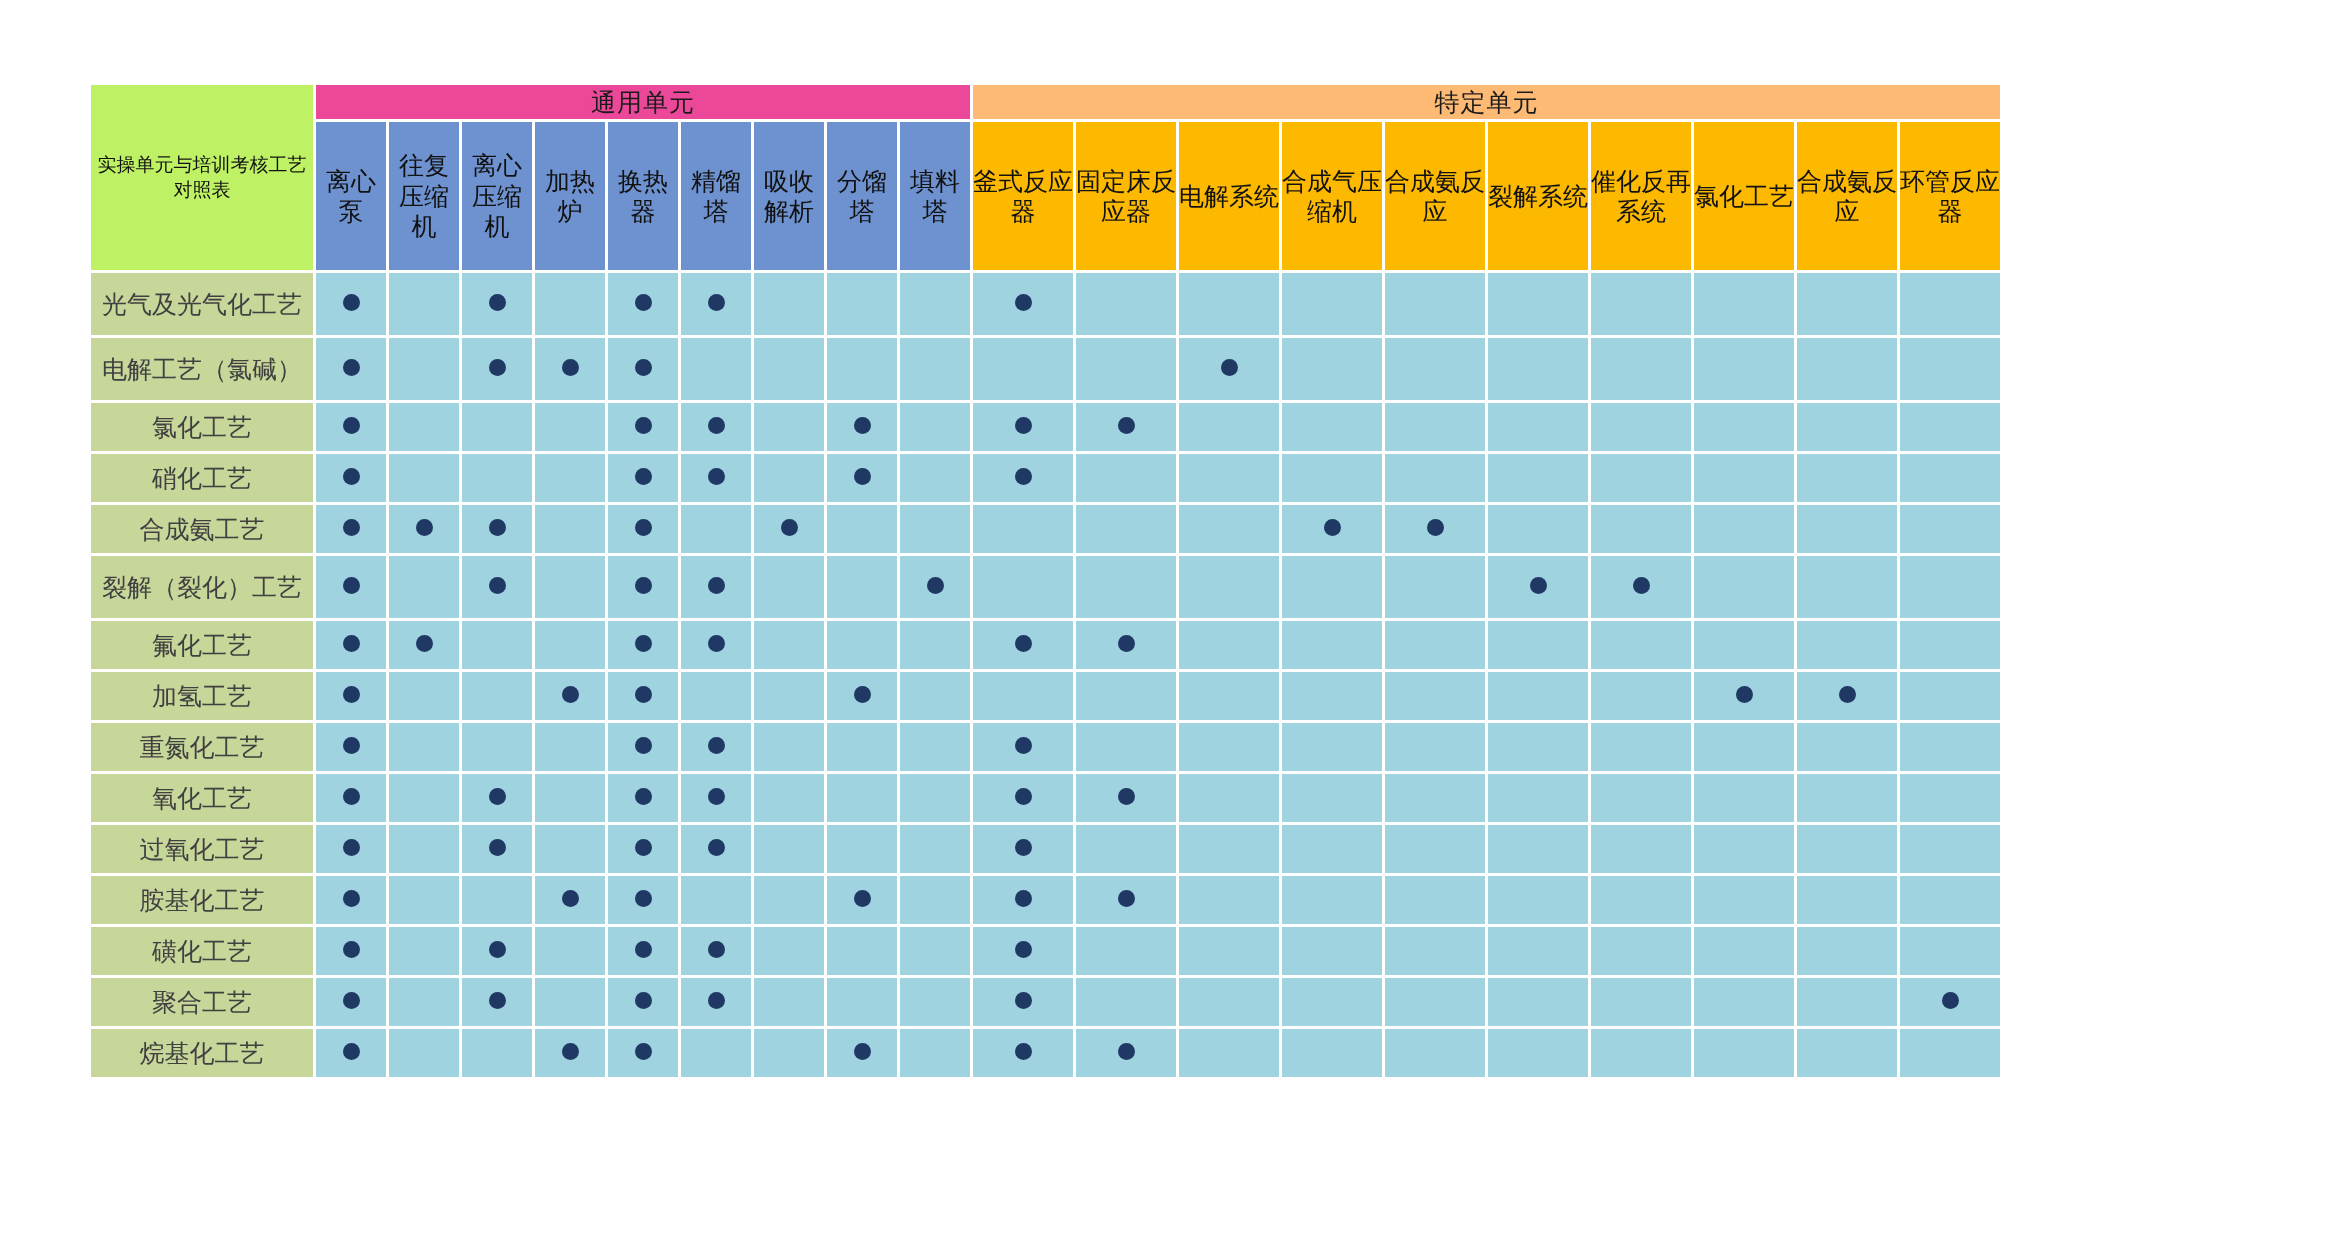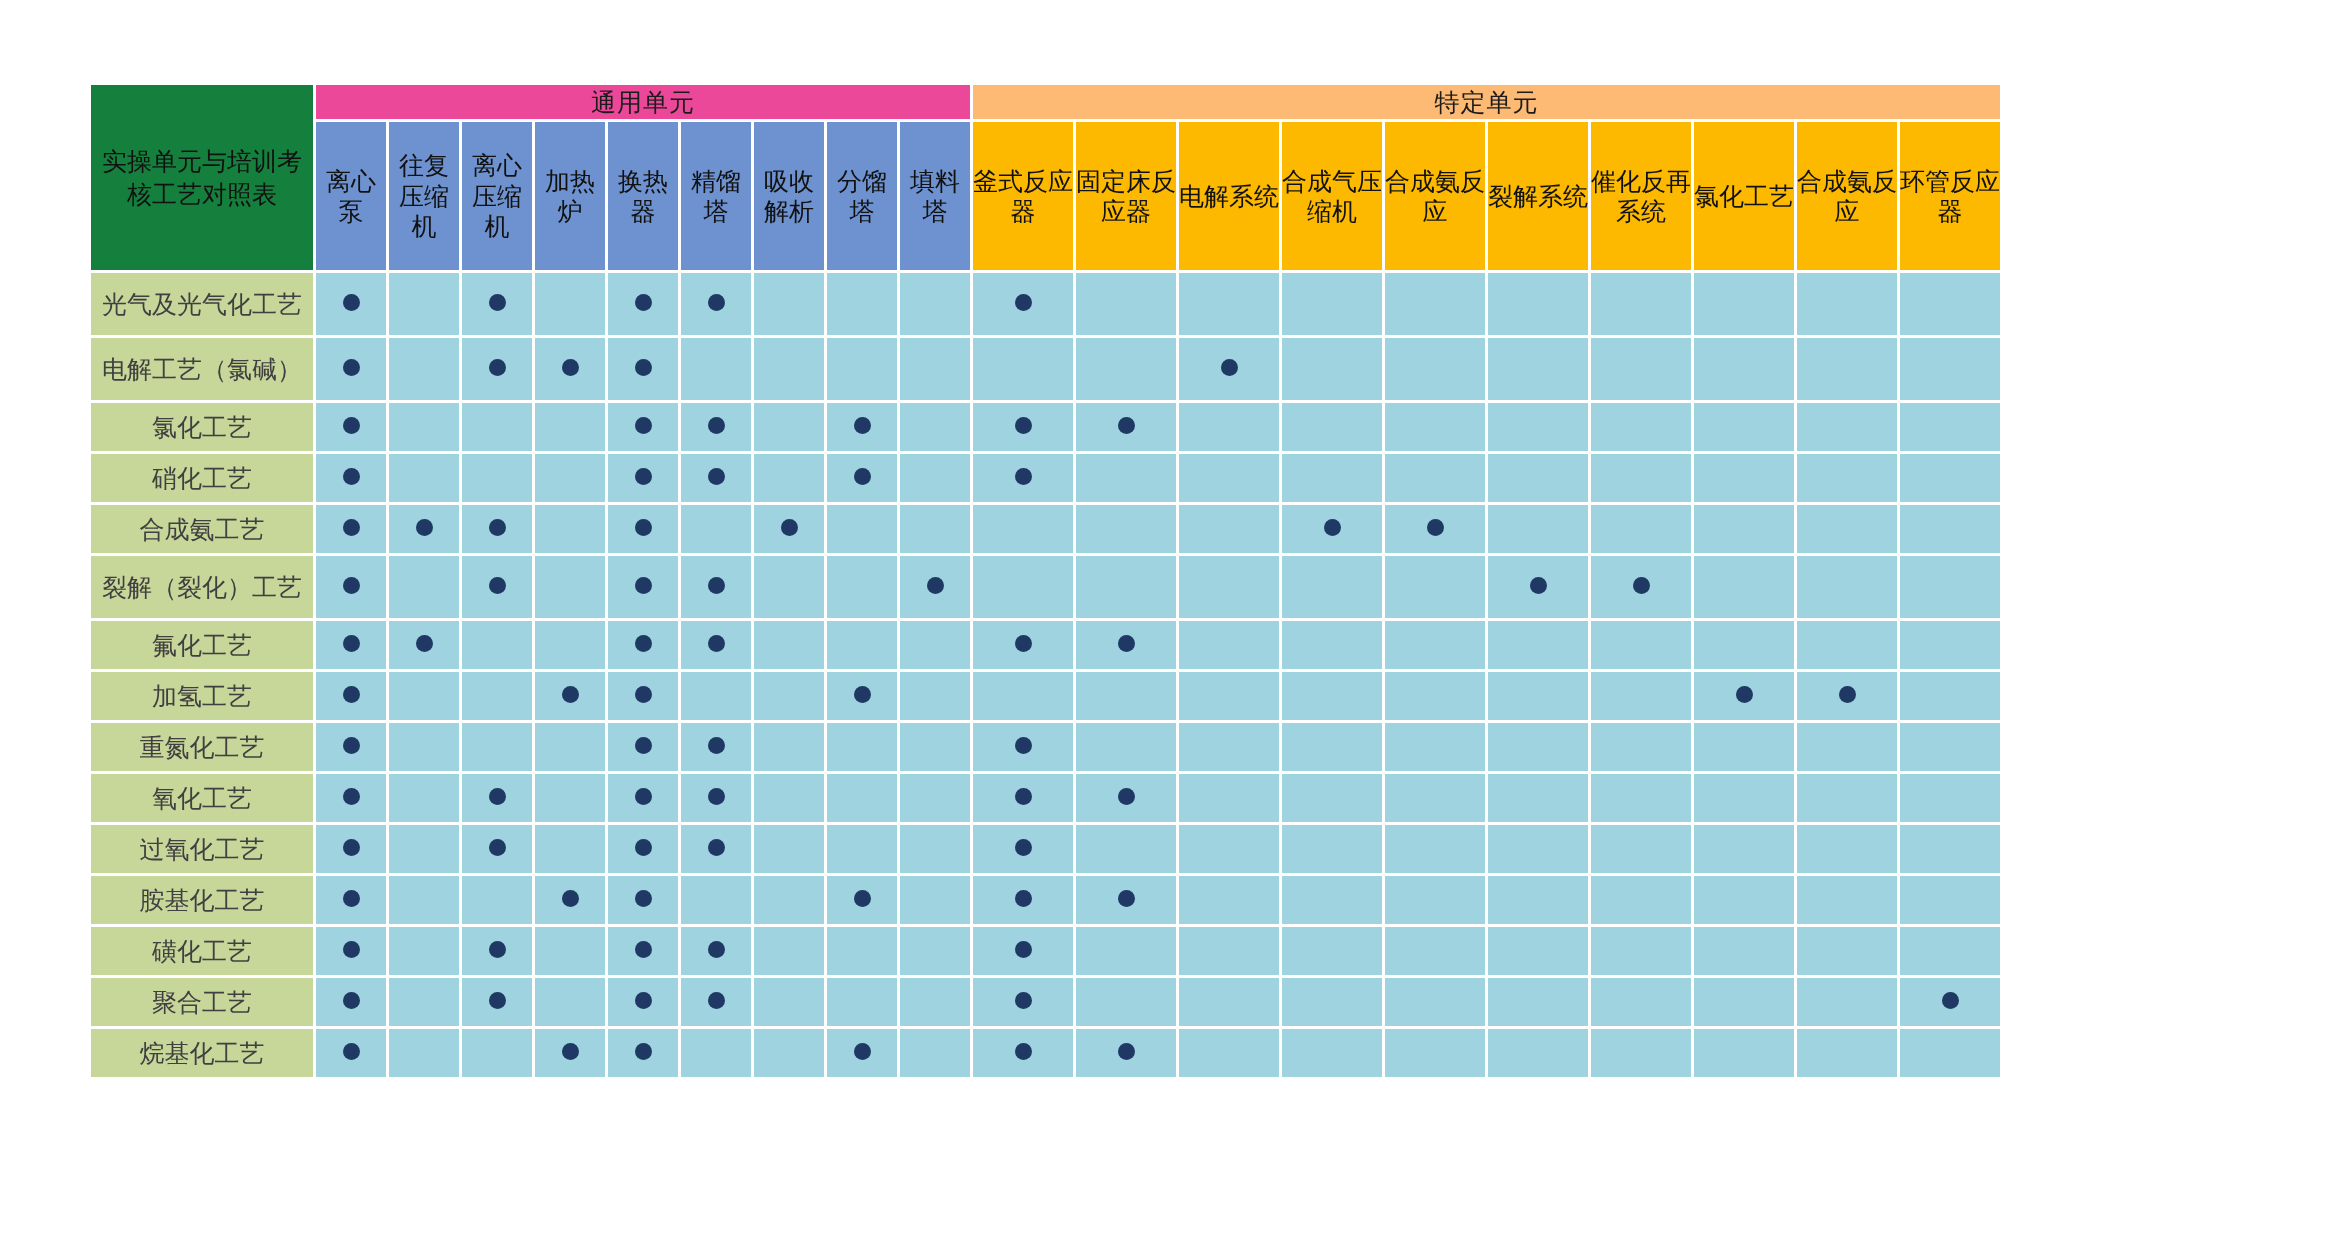--- a/index.html
+++ b/index.html
@@ -37,22 +37,22 @@
     letter-spacing: 1px;
   }
   .group-general {
     background: #ec4899;
   }
   .group-specific {
     background: #fdba74;
   }
   
   .corner {
-    background: #15803d;
-    font-size: 25px;
+    background: #bef264;
+    font-size: 19px;
     line-height: 1.3;
     color: #111;
     padding: 4px 6px;
     box-sizing: border-box;
     width: 222px;
   }
   
   .colhead {
     font-size: 25px;
     line-height: 1.22;

